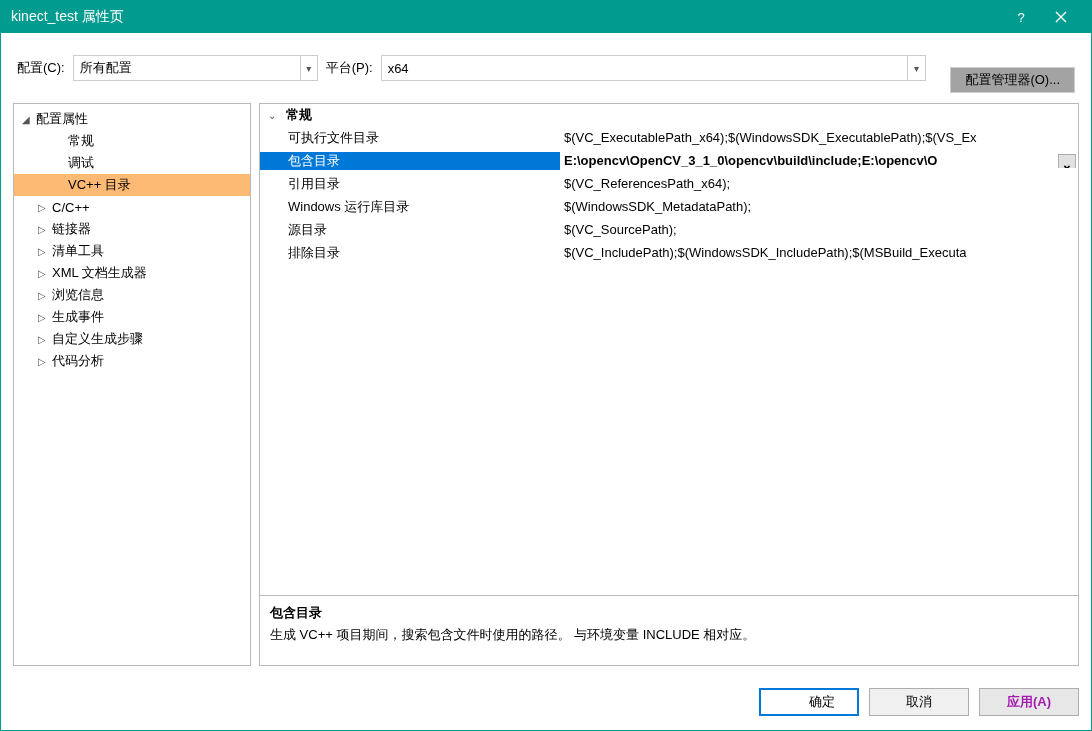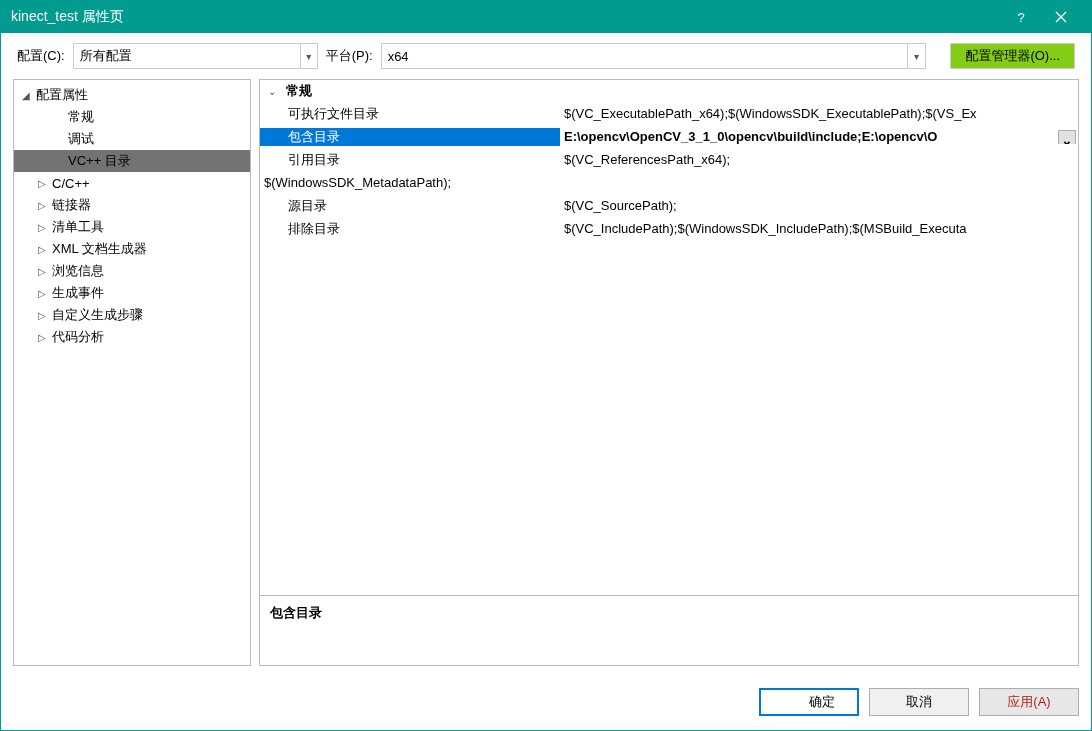--- a/index.html
+++ b/index.html
@@ -8,45 +8,45 @@
   .titlebar { height: 32px; background: #019b8f; color: #fff; display: flex; align-items: center; padding: 0 10px; }
   .titlebar .title { flex: 1; font-size: 14px; }
   .titlebar .btn { width: 40px; height: 32px; display: flex; align-items: center; justify-content: center; cursor: pointer; }
   .topbar { padding: 10px 16px; display: flex; align-items: center; gap: 8px; }
   .lbl { white-space: nowrap; }
   .combo { position: relative; display: inline-flex; align-items: center; border: 1px solid #ccc; background: #fff; height: 26px; }
   .combo input { border: none; outline: none; padding: 0 6px; width: 100%; background: transparent; }
   .combo .arrow { width: 18px; text-align: center; color: #555; font-size: 10px; border-left: 1px solid #ccc; height: 100%; display:flex; align-items:center; justify-content:center;}
   .combo.config { width: 245px; }
   .combo.platform { width: 545px; }
-  .btn-mgr { height: 26px; padding: 0 14px; border: 1px solid #ccc; background: #84cc16; cursor: pointer; }
+  .btn-mgr { height: 26px; padding: 0 14px; border: 1px solid #ccc; background: #a3a3a3; cursor: pointer; margin-top: 24px; }
   .body { flex: 1; display: flex; padding: 0 12px 10px 12px; gap: 8px; min-height: 0; }
   .tree { width: 238px; border: 1px solid #b9b9b9; background: #fff; overflow: auto; padding: 4px 0; }
   .tree-row { display: flex; align-items: center; height: 22px; padding-left: 8px; cursor: pointer; }
-  .tree-row.selected { background: #737373; }
+  .tree-row.selected { background: #fdba74; }
   .tree-row .exp { width: 14px; font-size: 10px; color: #555; }
   .right { flex: 1; display: flex; flex-direction: column; min-width: 0; }
   .grid { flex: 1; border: 1px solid #b9b9b9; background: #fff; overflow: hidden; display: flex; flex-direction: column; }
   .grid-header { display: flex; align-items: center; height: 22px; padding-left: 8px; gap: 6px; }
   .grid-header .exp { font-size: 10px; color: #555; width: 12px; }
   .grid-header .hlabel { font-weight: bold; }
   .grid-rows { overflow: hidden; }
   .grow { display: flex; align-items: center; height: 23px; cursor: pointer; }
   .grow .gname { width: 300px; padding-left: 28px; white-space: nowrap; overflow: hidden; }
   .grow .gval { flex: 1; padding-left: 4px; white-space: nowrap; overflow: hidden; position: relative; }
   .grow.selected .gname { background: #0078d7; color: #fff; }
   .grow.selected .gval { background: #fff; }
   .grow .dd { position: absolute; right: 2px; top: 1px; width: 18px; height: 20px; border: 1px solid #adadad; background: #e1e1e1; display:flex; align-items:center; justify-content:center; font-size: 9px; }
   .bold { font-weight: bold; }
   .desc { border: 1px solid #b9b9b9; border-top: none; background: #fff; padding: 8px 10px; height: 70px; }
   .desc .dtitle { font-weight: bold; margin-bottom: 4px; }
   .footer { display: flex; justify-content: flex-end; gap: 10px; padding: 12px 12px 14px 12px; }
   .footer button { width: 100px; height: 28px; border: 1px solid #adadad; background: #f0f0f0; cursor: pointer; }
   .footer button.primary { border: 2px solid #0078d7; background: #fff; padding-left: 32px; }
-  .footer button:disabled { color: #b91c1c; background: #e7e7e7; }
+  .footer button:disabled { color: #a21caf; background: #e7e7e7; font-weight: bold; }
 </style>
 </head>
 <body>
 
 <div class="window">
 
   <div class="titlebar">
     <div class="title">kinect_test 属性页</div>
     <div class="btn">?</div>
     <div class="btn">
@@ -140,34 +140,36 @@
               <div class="gname">包含目录</div>
               <div class="gval bold">E:\opencv\OpenCV_3_1_0\opencv\build\include;E:\opencv\O<div class="dd">
                   <span>⌄</span>
                 </div></div>
             </div>
             <div class="grow">
               <div class="gname">引用目录</div>
               <div class="gval">$(VC_ReferencesPath_x64);</div>
             </div>
             <div class="grow">
+              <div class="gname">Windows 运行库目录</div>
               <div class="gval">$(WindowsSDK_MetadataPath);</div>
             </div>
             <div class="grow">
               <div class="gname">源目录</div>
               <div class="gval">$(VC_SourcePath);</div>
             </div>
             <div class="grow">
               <div class="gname">排除目录</div>
               <div class="gval">$(VC_IncludePath);$(WindowsSDK_IncludePath);$(MSBuild_Executa</div>
             </div>
           </div>
       </div>
       <div class="desc">
         <div class="dtitle">包含目录</div>
+        <div>生成 VC++ 项目期间，搜索包含文件时使用的路径。 与环境变量 INCLUDE 相对应。</div>
       </div>
     </div>
   </div>
 
   <div class="footer">
     <button class="primary">确定</button>
     <button>取消</button>
     <button disabled="">应用(A)</button>
   </div>
 

